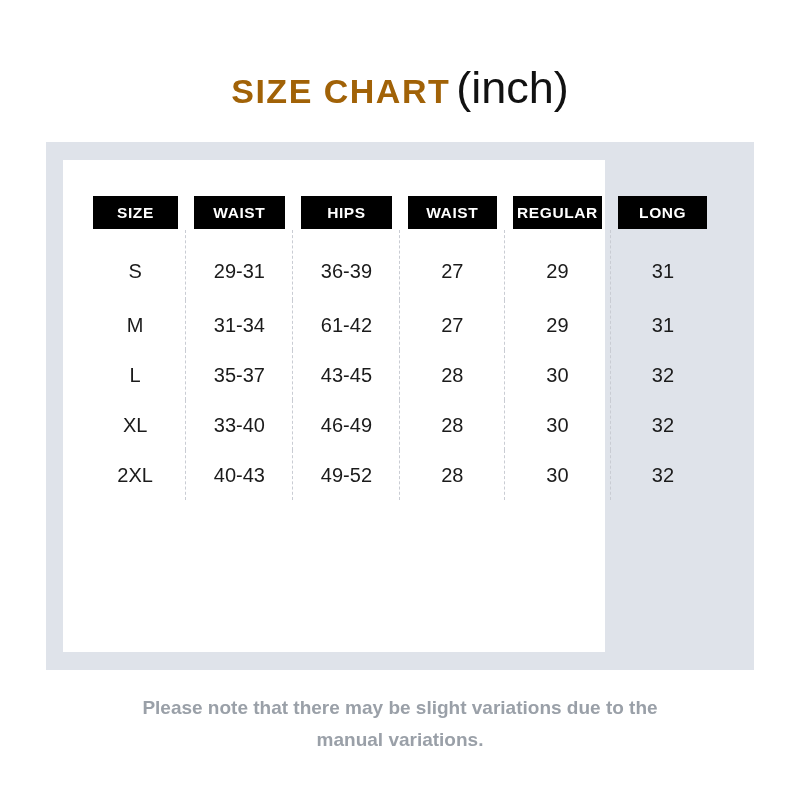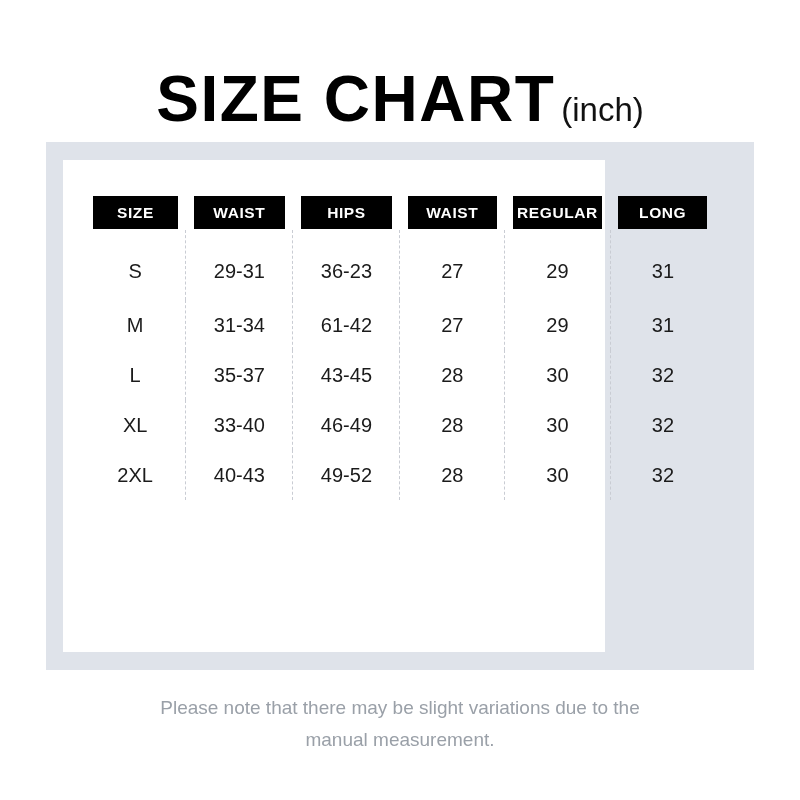--- a/index.html
+++ b/index.html
@@ -24,28 +24,28 @@
   
   .title-row {
     position: absolute;
     top: 62px;
     left: 0;
     width: 800px;
     text-align: center;
     white-space: nowrap;
   }
   .title-main {
-    font-size: 64px;
+    font-size: 34px;
     font-weight: 800;
     letter-spacing: 1.5px;
-    color: #000000;
+    color: #a16207;
     vertical-align: baseline;
   }
   .title-unit {
-    font-size: 33px;
+    font-size: 45px;
     font-weight: 400;
     color: #111111;
     vertical-align: baseline;
     margin-left: 6px;
     letter-spacing: 0px;
   }
 
   
   .panel {
     position: absolute;
@@ -126,21 +126,21 @@
   
   .footnote {
     position: absolute;
     top: 692px;
     left: 0;
     width: 800px;
     text-align: center;
     font-size: 19px;
     line-height: 32px;
     color: #9aa0a8;
-    font-weight: 400;
+    font-weight: 700;
   }
   .footnote div { white-space: nowrap; }
 </style>
 </head>
 <body>
 
 <div class="page">
 
   <div class="title-row">
     <span class="title-main">SIZE CHART</span><span class="title-unit">(inch)</span>
@@ -177,21 +177,21 @@
                 </th>
               <th>
                   <span class="hdr-pill">LONG</span>
                 </th>
             </tr>
           </thead>
           <tbody>
             <tr class="data-row">
               <td>S</td>
               <td>29-31</td>
-              <td>36-23</td>
+              <td>36-39</td>
               <td>27</td>
               <td>29</td>
               <td>31</td>
             </tr>
             <tr class="data-row">
               <td>M</td>
               <td>31-34</td>
               <td>61-42</td>
               <td>27</td>
               <td>29</td>
@@ -222,16 +222,16 @@
               <td>32</td>
             </tr>
           </tbody>
         </table>
       </div>
     </div>
   </div>
 
   <div class="footnote">
     <div>Please note that there may be slight variations due to the</div>
-    <div>manual measurement.</div>
+    <div>manual variations.</div>
   </div>
 
 </div>
 
 </body></html>

